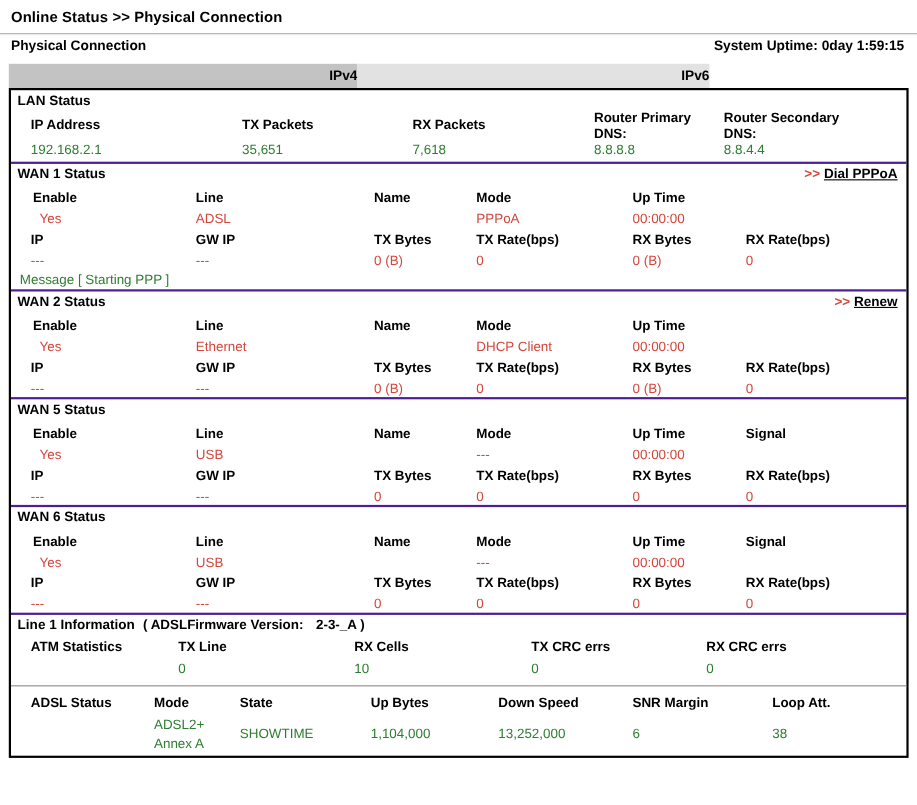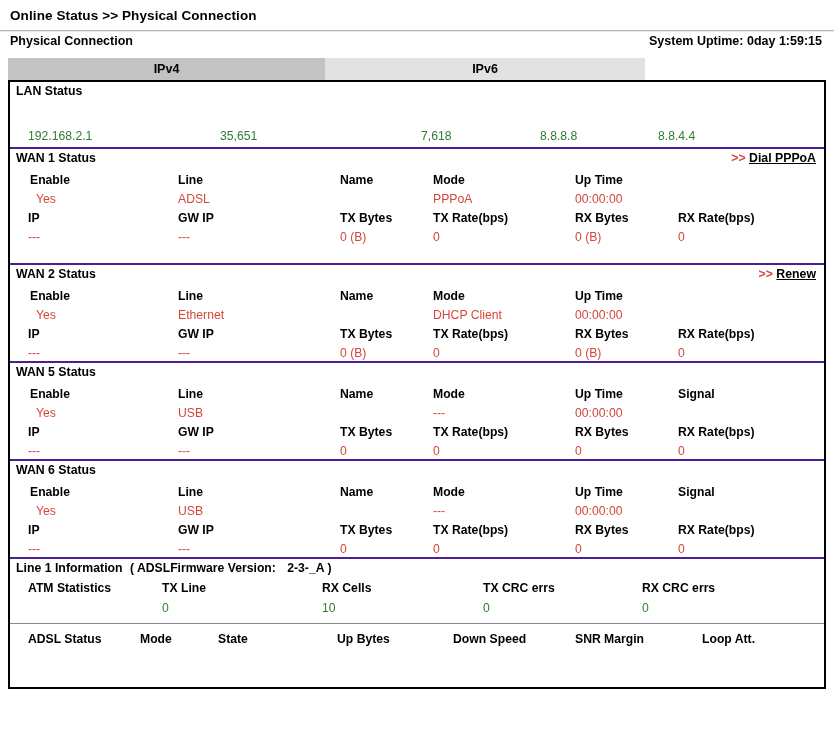--- a/index.html
+++ b/index.html
@@ -58,21 +58,21 @@
     position: relative;
     height: 22px;
     margin: 4px 0 0 8px;
     width: 818px;
   }
   .tab {
     position: absolute;
     top: 0;
     height: 22px;
     line-height: 22px;
-    text-align: center;
+    text-align: right;
     font-size: 12.5px;
     font-weight: bold;
     color: #000;
     box-sizing: border-box;
   }
   .tab-ipv4 {
     left: 0;
     width: 317px;
     background: #c3c3c3;
   }
@@ -178,24 +178,31 @@
 
 <div class="tabs">
   <div class="tab tab-ipv4">IPv4</div>
   <div class="tab tab-ipv6">IPv6</div>
 </div>
 
 <div class="frame">
 
   <div class="block" style="height:65px;">
     <div class="block-title">LAN Status</div>
+    <div class="row hdr2" style="top:22px;position:absolute;width:100%;">
+      <div class="cell lbl" style="left:18px;">IP Address</div>
+      <div class="cell lbl" style="left:210px;">TX Packets</div>
+      <div class="cell lbl" style="left:365px;">RX Packets</div>
+      <div class="cell lbl wrap" style="left:530px;top:-4px;">Router Primary DNS:</div>
+      <div class="cell lbl wrap" style="left:648px;top:-4px;">Router Secondary DNS:</div>
+    </div>
     <div class="row" style="top:45px;position:absolute;width:100%;">
       <div class="cell val-green" style="left:18px;">192.168.2.1</div>
       <div class="cell val-green" style="left:210px;">35,651</div>
-      <div class="cell val-green" style="left:365px;margin-left:46px;">7,618</div>
+      <div class="cell val-green" style="left:365px;">7,618</div>
       <div class="cell val-green" style="left:530px;">8.8.8.8</div>
       <div class="cell val-green" style="left:648px;">8.8.4.4</div>
     </div>
   </div>
 
   <div class="block" style="height:116px;">
     <div class="block-title">WAN 1 Status</div>
     <div class="block-link">
       <span class="arrows">&gt;&gt;</span>
       <span class="ltext">Dial PPPoA</span>
@@ -226,20 +233,21 @@
     </div>
     <div class="row" style="top:79px;position:absolute;width:100%;">
       <div class="cell val-red" style="left:18px;">---</div>
       <div class="cell val-red" style="left:168px;">---</div>
       <div class="cell val-red" style="left:330px;">0 (B)</div>
       <div class="cell val-red" style="left:423px;">0</div>
       <div class="cell val-red" style="left:565px;">0 (B)</div>
       <div class="cell val-red" style="left:668px;">0</div>
     </div>
 
+    <div class="msg" style="top:96px;">Message [ Starting PPP ]</div>
   </div>
 
   <div class="block" style="height:98px;">
     <div class="block-title">WAN 2 Status</div>
     <div class="block-link">
       <span class="arrows">&gt;&gt;</span>
       <span class="ltext">Renew</span>
     </div>
 
     <div class="row" style="top:22px;position:absolute;width:100%;">
@@ -378,15 +386,24 @@
 
     <div class="row" style="top:6px;position:absolute;width:100%;">
       <div class="cell lbl" style="left:130px;">Mode</div>
       <div class="cell lbl" style="left:208px;">State</div>
       <div class="cell lbl" style="left:327px;">Up Bytes</div>
       <div class="cell lbl" style="left:443px;">Down Speed</div>
       <div class="cell lbl" style="left:565px;">SNR Margin</div>
       <div class="cell lbl" style="left:692px;">Loop Att.</div>
     </div>
 
+    <div class="row" style="top:26px;position:absolute;width:100%;">
+      <div class="cell val-green" style="left:130px;">ADSL2+</div>
+      <div class="cell val-green" style="left:130px;top:17px;">Annex A</div>
+      <div class="cell val-green" style="left:208px;top:8px;">SHOWTIME</div>
+      <div class="cell val-green" style="left:327px;top:8px;">1,104,000</div>
+      <div class="cell val-green" style="left:443px;top:8px;">13,252,000</div>
+      <div class="cell val-green" style="left:565px;top:8px;">6</div>
+      <div class="cell val-green" style="left:692px;top:8px;">38</div>
+    </div>
   </div>
 
 </div>
 
 </body></html>

